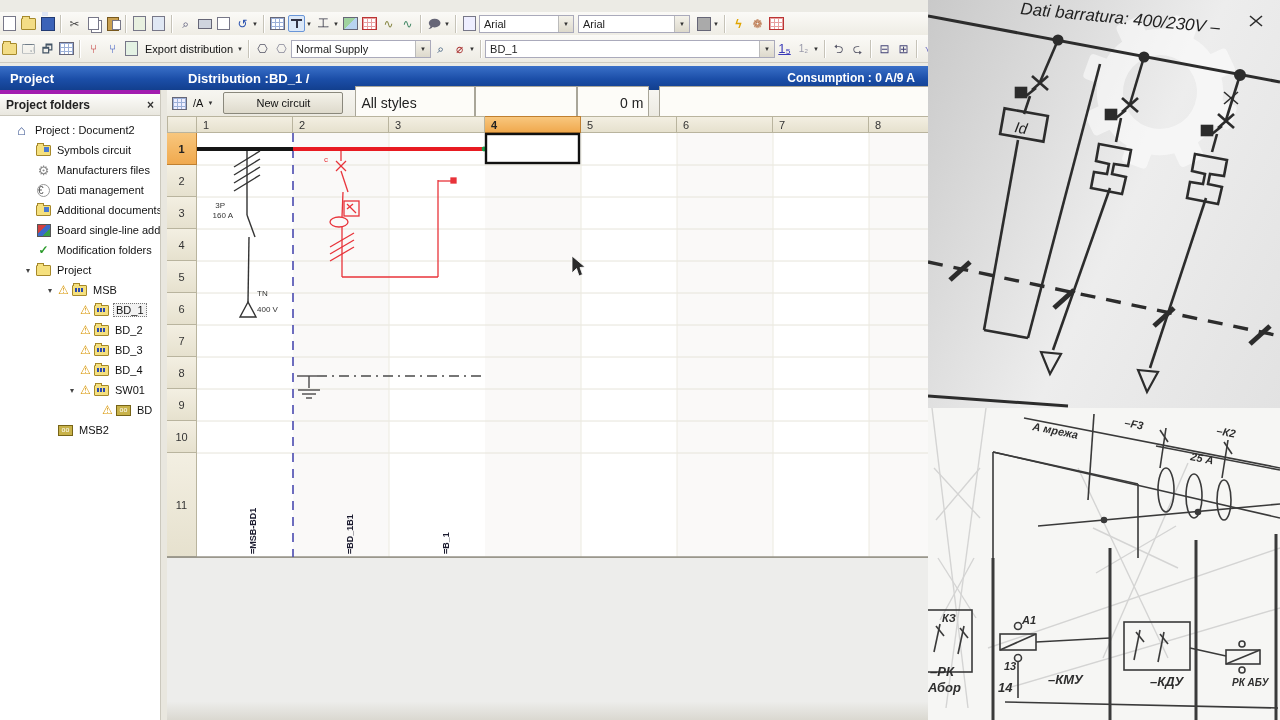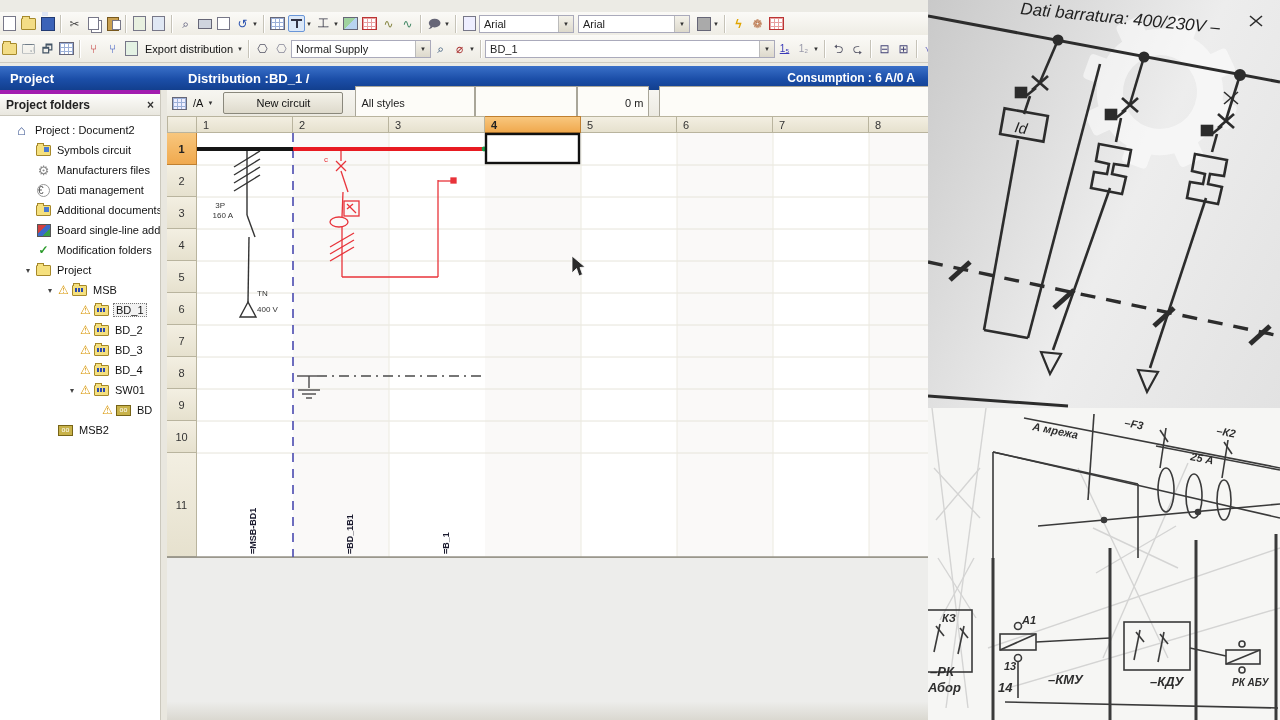--- a/index.html
+++ b/index.html
@@ -77,21 +77,21 @@
   .ic-folder.blue:after{content:"";position:absolute;right:1px;top:1px;width:5px;height:5px;background:#4a7ad0;}
   .ic-folder.marks:after{content:"";position:absolute;left:2px;top:2px;width:8px;height:4px;
         background:linear-gradient(90deg,#2a48b0 2px,transparent 2px) 0 0/3px 4px;}
   .ic-colorboard{width:12px;height:11px;background:linear-gradient(135deg,#d04040 38%,#3a6ac8 38% 66%,#3aa048 66%);border:1px solid #555;}
   .ic-camera{width:13px;height:9px;background:#c8b24a;border:1px solid #776417;color:#fff;font-size:7px;line-height:8px;text-align:center;letter-spacing:0;}
   
   .splitter{position:absolute;left:160px;top:90px;width:7px;height:630px;background:#e9e7df;border-left:1px solid #cbc8bd;border-right:1px solid #aaa79c;}
   
   .cv-toolbar{position:absolute;left:167px;top:90px;width:1113px;height:26px;
               background:linear-gradient(#f7f6f1,#eceae1);display:flex;align-items:center;border-bottom:1px solid #c9c6ba;}
-  .field{height:34px;background:#fdfcf8;border:1px solid #a9a699;font-size:11px;color:#222;
+  .field{height:34px;background:#fdfcf8;border:1px solid #a9a699;font-size:14px;color:#222;
          display:flex;align-items:center;padding:0 5px;box-sizing:border-box;flex:0 0 auto;}
   .btn{height:20px;background:linear-gradient(#f4f2ea,#dedACC);border:1px solid #8a887c;border-radius:2px;
        font-size:11px;color:#111;display:flex;align-items:center;justify-content:center;flex:0 0 auto;}
   
   .grid{position:absolute;left:167px;top:116px;width:1113px;height:441px;background:#fff;}
   .ghead-cell{position:absolute;box-sizing:border-box;background:linear-gradient(#f3efe2,#e6e1ce);
        border:1px solid #b9b49e;border-left:none;font-size:11px;color:#333;
        display:flex;align-items:center;}
   .ghead-col{top:0;height:17px;padding-left:6px;}
   .ghead-row{left:0;width:30px;justify-content:center;border-top:none;}
@@ -217,21 +217,21 @@
       <span class="cdd">▼</span>
     </div>
     <span class="tbi glyph" style="color:#357">⌕</span>
     <span class="tbi glyph" style="color:#a33">⌀</span>
     <span class="dd">▼</span>
     <span class="sep"></span>
     <div class="combo" style="width:290px">
       <span>BD_1</span>
       <span class="cdd">▼</span>
     </div>
-    <span class="tbi" style="color:#3a3ab8;font-size:10px;text-decoration:underline">1₅</span>
+    <span class="tbi" style="color:#3a3ab8;font-size:13px;text-decoration:underline">1₅</span>
     <span class="tbi" style="color:#99a;font-size:10px">1₂</span>
     <span class="dd">▼</span>
     <span class="sep"></span>
     <span class="tbi glyph" style="color:#556">⮌</span>
     <span class="tbi glyph" style="color:#556">⮎</span>
     <span class="sep"></span>
     <span class="tbi glyph" style="color:#447">⊟</span>
     <span class="tbi glyph" style="color:#447">⊞</span>
     <span class="sep"></span>
     <span class="tbi" style="color:#3535b5;font-size:10px;font-style:italic">√x</span>
@@ -241,21 +241,21 @@
         <span class="box-img"></span>
       </span>
     <span class="sep"></span>
     <span class="tbi glyph" style="color:#667">🖶</span>
     <span class="dd">▼</span>
   </div>
 
   <div class="titlebar">
     <span class="t-app">Project</span>
     <span class="t-doc">Distribution :BD_1 /</span>
-    <span class="t-cons">Consumption : 6 A/0 A</span>
+    <span class="t-cons">Consumption : 0 A/9 A</span>
   </div>
 
   <div class="sidebar">
     <div class="sb-head">
       <span>Project folders</span>
       <span class="sb-close">×</span>
     </div>
     <div class="tree">
         <div class="tree-row" style="padding-left: 4px;">
           <span class="arr"></span>

